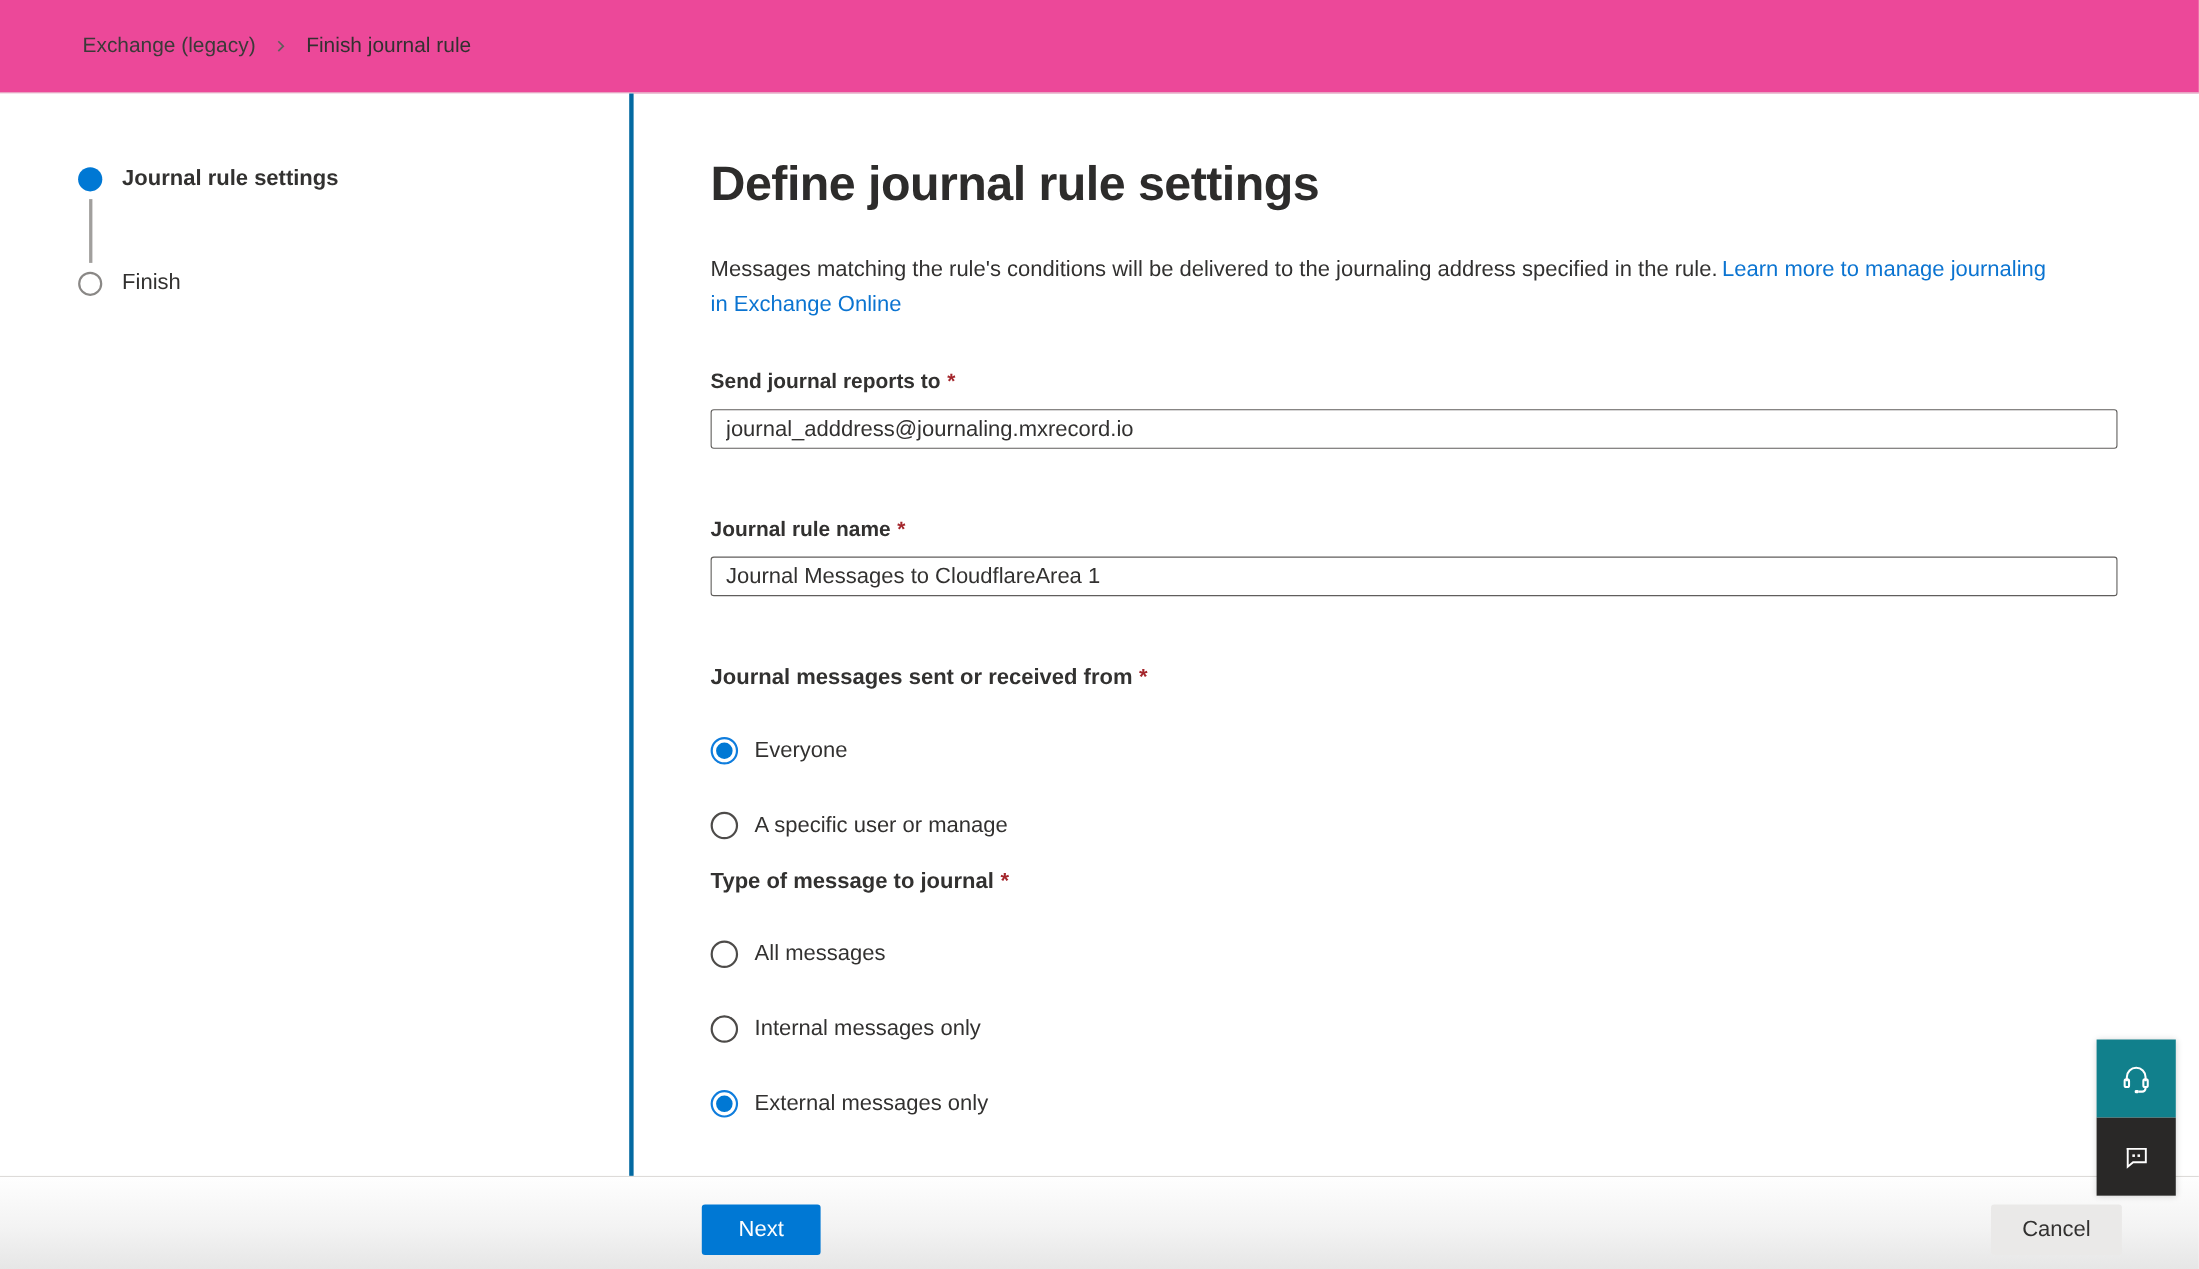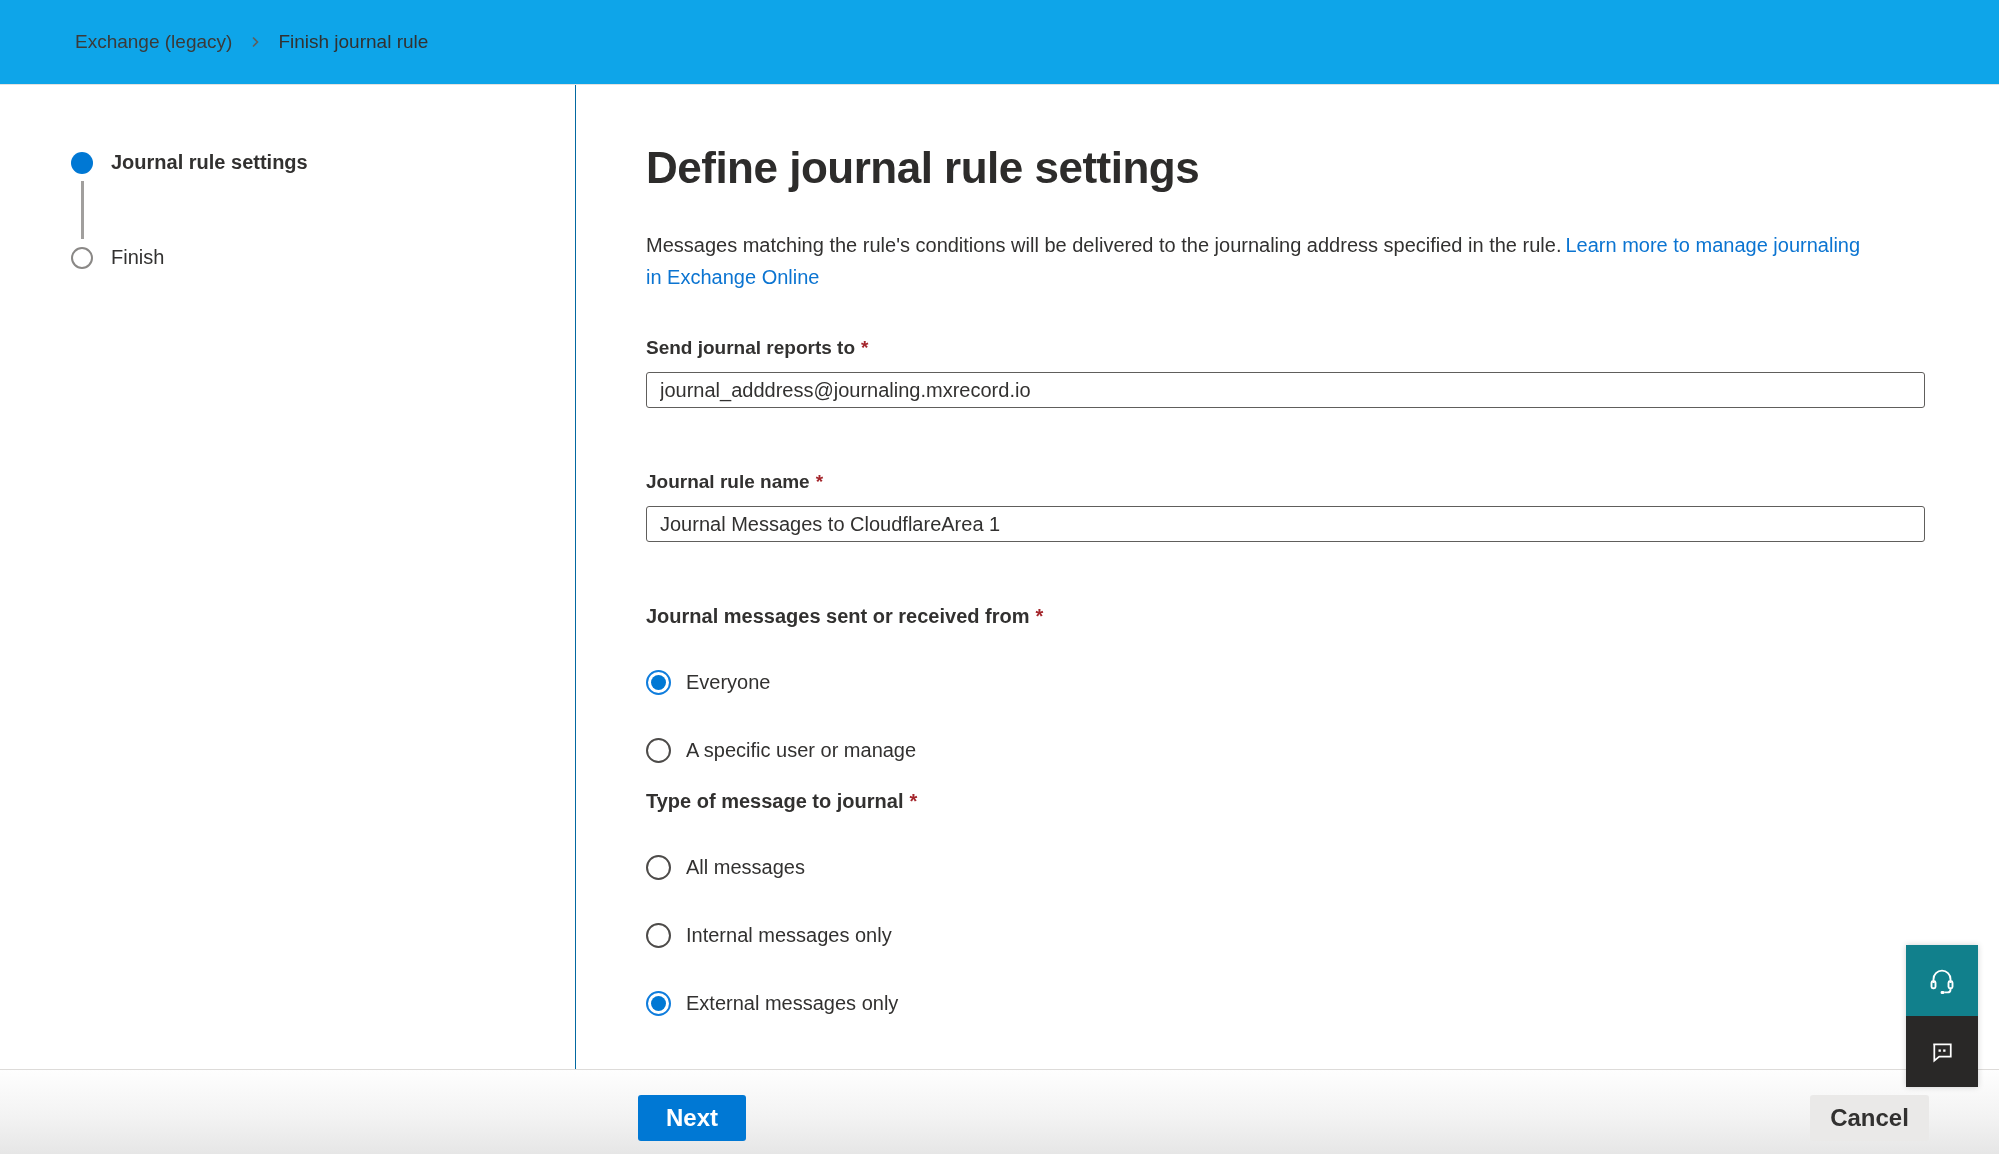--- a/index.html
+++ b/index.html
@@ -12,35 +12,35 @@
     overflow: hidden;
   }
 
   
   .topbar {
     height: 85px;
     border-bottom: 1px solid #e4e2e0;
     display: flex;
     align-items: center;
     padding-left: 75px;
-    background: #0ea5e9;
+    background: #ec4899;
   }
   .breadcrumb { display: flex; align-items: center; gap: 16px; font-size: 19px; }
   .breadcrumb a { color: #3b3a39; text-decoration: none; cursor: pointer; }
   .breadcrumb .crumb-current { color: #323130; }
   .crumb-chevron { display: inline-flex; color: #605e5c; }
 
   
   .content { display: flex; height: 984px; }
 
   
   .wizard-rail {
     width: 576px;
     min-width: 576px;
-    border-right: 1px solid #0369a1;
+    border-right: 4px solid #0369a1;
     padding: 66px 0 0 71px;
     background: #fff;
   }
   .step { display: flex; align-items: center; gap: 18px; cursor: pointer; }
   .step-dot {
     width: 22px; height: 22px; border-radius: 50%;
     background: #0078d4; flex: 0 0 auto;
   }
   .step-dot.hollow { background: #fff; border: 2.5px solid #8a8886; }
   .step-label { font-size: 20px; color: #323130; }
@@ -94,21 +94,21 @@
   
   .footer {
     position: absolute; left: 0; right: 0; top: 1069px; bottom: 0;
     border-top: 1px solid #dddbd9;
     background: linear-gradient(180deg, #fefefe 0%, #f3f3f3 55%, #e6e6e6 100%);
   }
   .btn {
     position: absolute; top: 25px; height: 46px;
     border: none; border-radius: 3px;
     font-family: "Liberation Sans", sans-serif;
-    font-size: 24px; font-weight: 700; cursor: pointer;
+    font-size: 20px; font-weight: 400; cursor: pointer;
   }
   .btn-primary { left: 638px; width: 108px; background: #0078d4; color: #ffffff; }
   .btn-default { right: 70px; width: 119px; background: #eaE9e8; background: #eae9e8; color: #323130; }
 
   
   .float-stack {
     position: absolute; right: 21px; top: 945px;
     display: flex; flex-direction: column;
     box-shadow: 0 0 6px rgba(0,0,0,0.18);
   }

